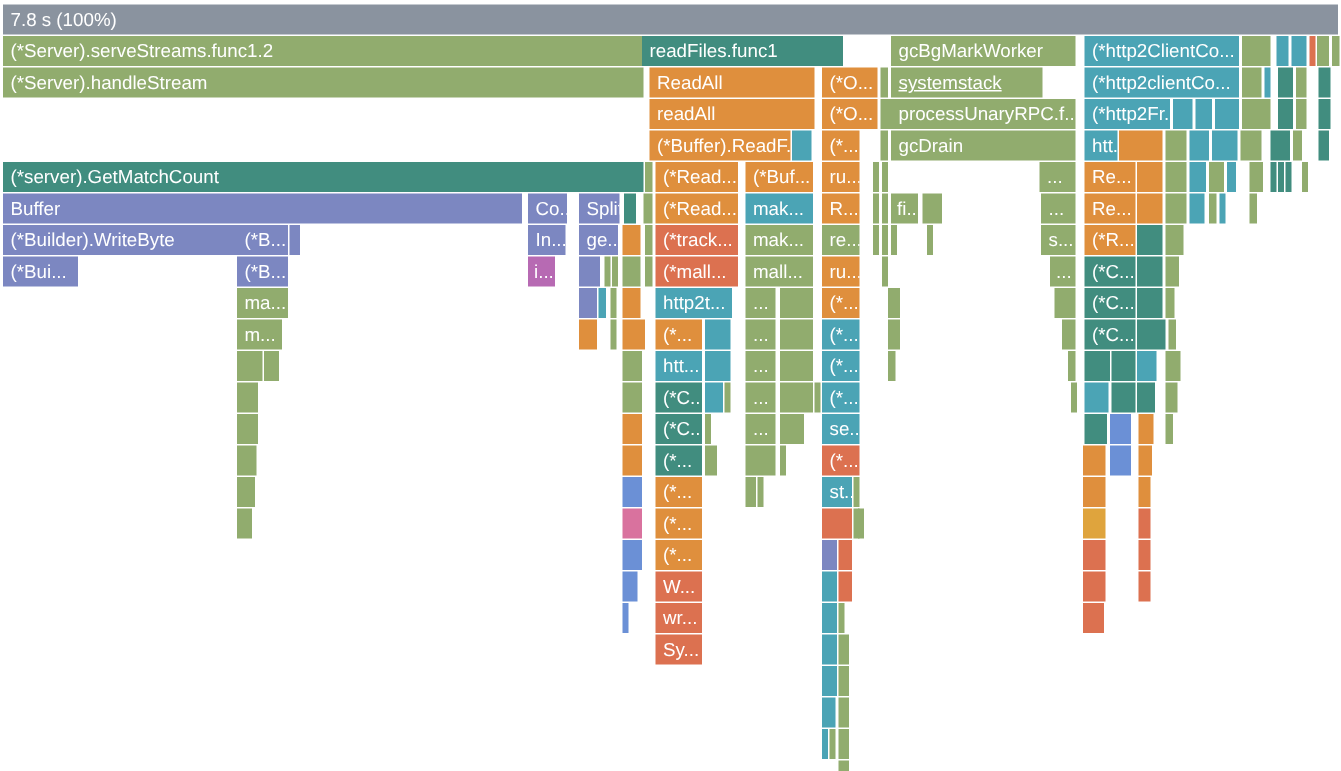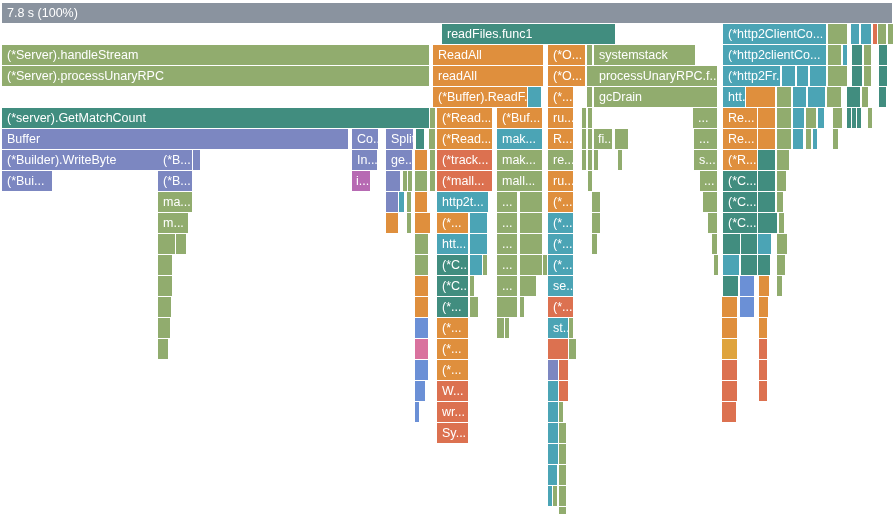--- a/index.html
+++ b/index.html
@@ -19,40 +19,41 @@
   .c-magenta{background:#B76AB3;}
   .c-blue{background:#6B90D6;}
   .c-pink{background:#D9729E;}
   .c-gold{background:#DFA43D;}
 </style>
 </head>
 <body>
 
 <div id="stage">
     <div class="cell c-gray" title="7.8 s (100%)" style="left: 2px; top: 3px; width: 890px;">7.8 s (100%)</div>
-    <div class="cell c-teal" title="readFiles.func1" style="left: 442px; top: 24px; width: 173px;">readFiles.func1</div>
+    <div class="cell c-green" title="(*Server).serveStreams.func1.2" style="left: 2px; top: 24px; width: 427px;">(*Server).serveStreams.func1.2</div>
+    <div class="cell c-teal" title="readFiles.func1" style="left: 428px; top: 24px; width: 134px;">readFiles.func1</div>
+    <div class="cell c-green" title="gcBgMarkWorker" style="left: 594px; top: 24px; width: 123px;">gcBgMarkWorker</div>
     <div class="cell c-cyan" title="(*http2ClientCo..." style="left: 723px; top: 24px; width: 103px;">(*http2ClientCo...</div>
     <div class="cell c-green small" style="left: 828px; top: 24px; width: 19px;"></div>
     <div class="cell c-cyan small" style="left: 851px; top: 24px; width: 8px;"></div>
     <div class="cell c-cyan small" style="left: 861px; top: 24px; width: 10px;"></div>
     <div class="cell c-salmon small" style="left: 873px; top: 24px; width: 3px;"></div>
     <div class="cell c-green small" style="left: 878px; top: 24px; width: 8px;"></div>
     <div class="cell c-green small" style="left: 888px; top: 24px; width: 5px;"></div>
     <div class="cell c-green" title="(*Server).handleStream" style="left: 2px; top: 45px; width: 427px;">(*Server).handleStream</div>
     <div class="cell c-orange" title="ReadAll" style="left: 433px; top: 45px; width: 110px;">ReadAll</div>
     <div class="cell c-orange" title="(*O..." style="left: 548px; top: 45px; width: 37px;">(*O...</div>
     <div class="cell c-green small" style="left: 587px; top: 45px; width: 5px;"></div>
-    <div class="cell c-green" title="systemstack" style="left: 594px; top: 45px; width: 101px;">systemstack</div>
+    <div class="cell c-green" title="systemstack" style="left: 594px; top: 45px; width: 101px; text-decoration: underline;">systemstack</div>
     <div class="cell c-cyan" title="(*http2clientCo..." style="left: 723px; top: 45px; width: 103px;">(*http2clientCo...</div>
     <div class="cell c-green small" style="left: 828px; top: 45px; width: 13px;"></div>
     <div class="cell c-cyan small" style="left: 843px; top: 45px; width: 4px;"></div>
     <div class="cell c-teal small" style="left: 852px; top: 45px; width: 10px;"></div>
     <div class="cell c-green small" style="left: 864px; top: 45px; width: 7px;"></div>
     <div class="cell c-teal small" style="left: 879px; top: 45px; width: 8px;"></div>
-    <div class="cell c-green" title="(*Server).processUnaryRPC" style="left: 2px; top: 66px; width: 427px;">(*Server).processUnaryRPC</div>
     <div class="cell c-orange" title="readAll" style="left: 433px; top: 66px; width: 110px;">readAll</div>
     <div class="cell c-orange" title="(*O..." style="left: 548px; top: 66px; width: 37px;">(*O...</div>
     <div class="cell c-green small" style="left: 587px; top: 66px; width: 2px;"></div>
     <div class="cell c-green small" style="left: 590px; top: 66px; width: 2px;"></div>
     <div class="cell c-green" title="gcBgMarkWorker.f..." style="left: 594px; top: 66px; width: 123px;">processUnaryRPC.f...</div>
     <div class="cell c-cyan" title="(*http2Fr..." style="left: 723px; top: 66px; width: 57px;">(*http2Fr...</div>
     <div class="cell c-cyan small" style="left: 782px; top: 66px; width: 13px;"></div>
     <div class="cell c-cyan small" style="left: 797px; top: 66px; width: 11px;"></div>
     <div class="cell c-cyan small" style="left: 810px; top: 66px; width: 16px;"></div>
     <div class="cell c-green small" style="left: 828px; top: 66px; width: 19px;"></div>

